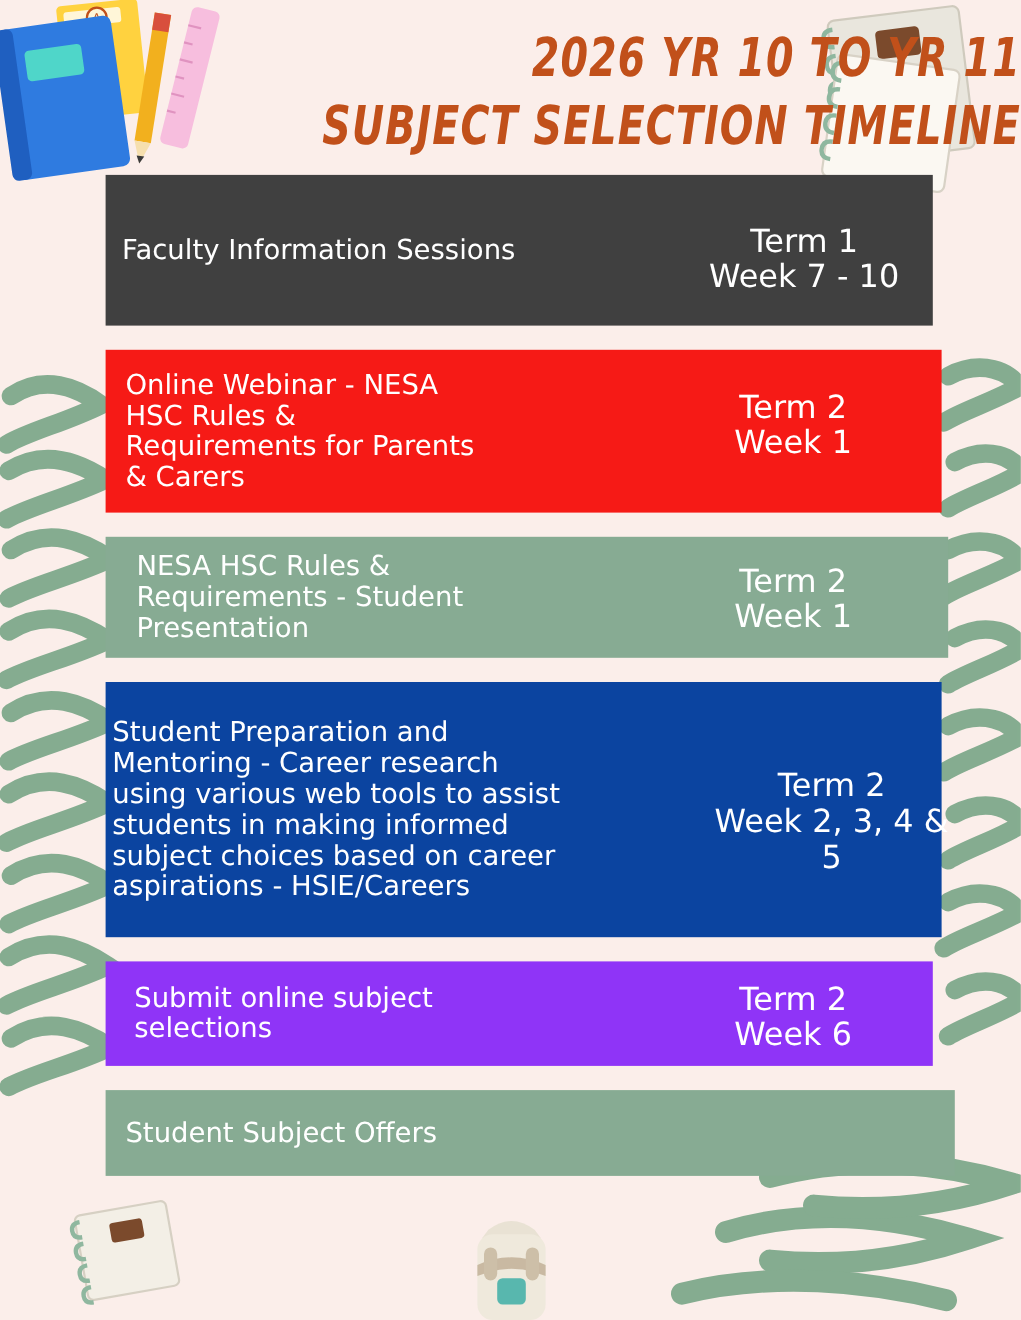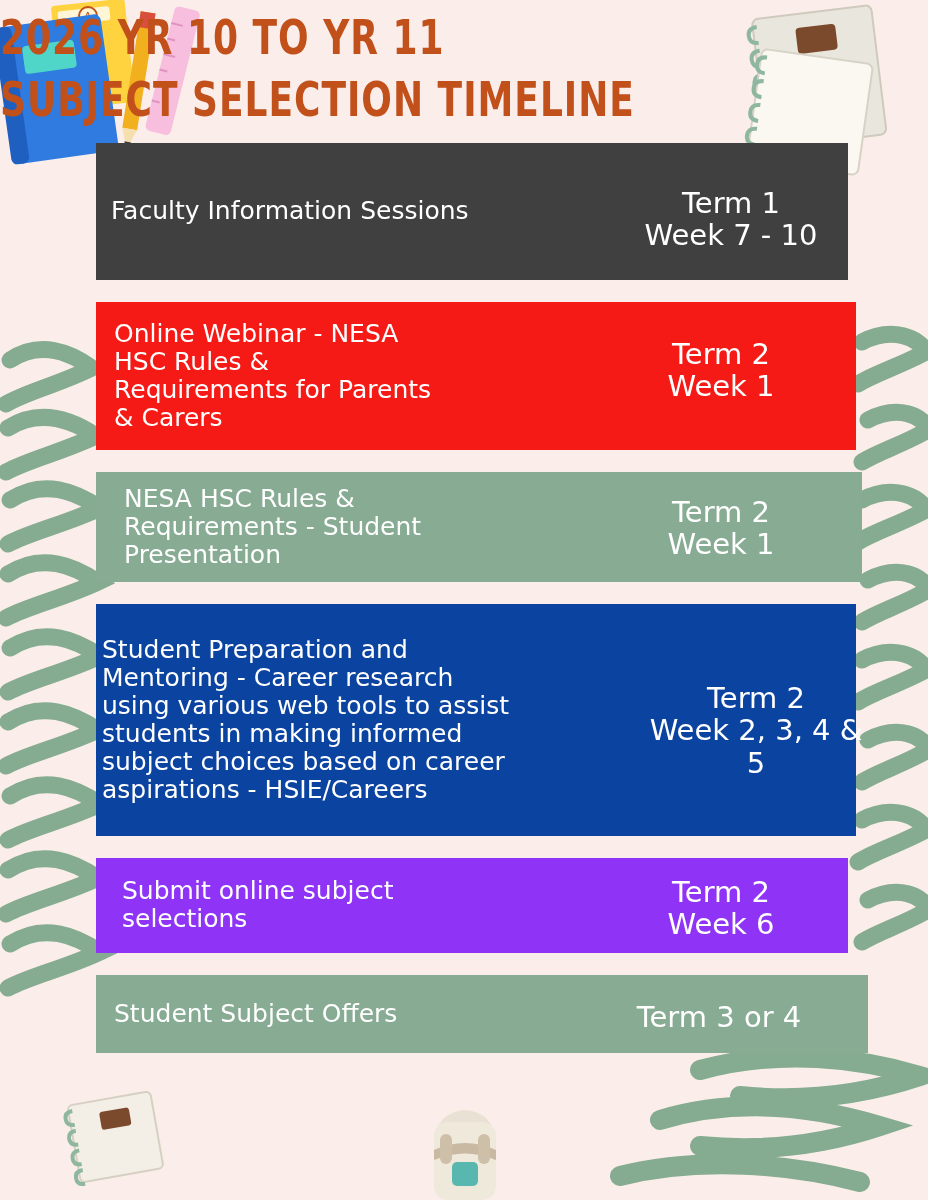--- a/index.html
+++ b/index.html
@@ -18,22 +18,23 @@
     left: 0; top: 0;
     width: 928px; height: 1200px;
     pointer-events: none;
     z-index: 0;
   }
 
   
   .header {
     position: relative;
     z-index: 3;
-    padding-top: 10px;
-    text-align: left;
+    padding-top: 26px;
+    text-align: right;
+    font-style: italic;
   }
   .title-line {
     font-family: "DejaVu Sans", sans-serif;
     font-weight: bold;
     color: #c1501a;
     letter-spacing: 1px;
     line-height: 1.12;
     text-transform: uppercase;
     font-stretch: condensed;
     transform: scaleY(1.22);
@@ -234,16 +235,15 @@
 
   <div class="row" style="background:#8f34f7;width:752px;margin-left:96px;height:95px;">
     <div class="row-label" style="margin-left:26px;">Submit online subject
 selections</div>
     <div class="row-when" style="left:520px;top:18px;width:210px;">Term 2
 Week 6</div>
   </div>
 
   <div class="row" style="background:#87ab93;width:772px;margin-left:96px;height:78px;">
     <div class="row-label" style="margin-left:18px;">Student Subject Offers</div>
-    <div class="row-when" style="left:518px;top:26px;width:210px;">Term 3 or 4</div>
   </div>
 
 </div>
 
 </body></html>

